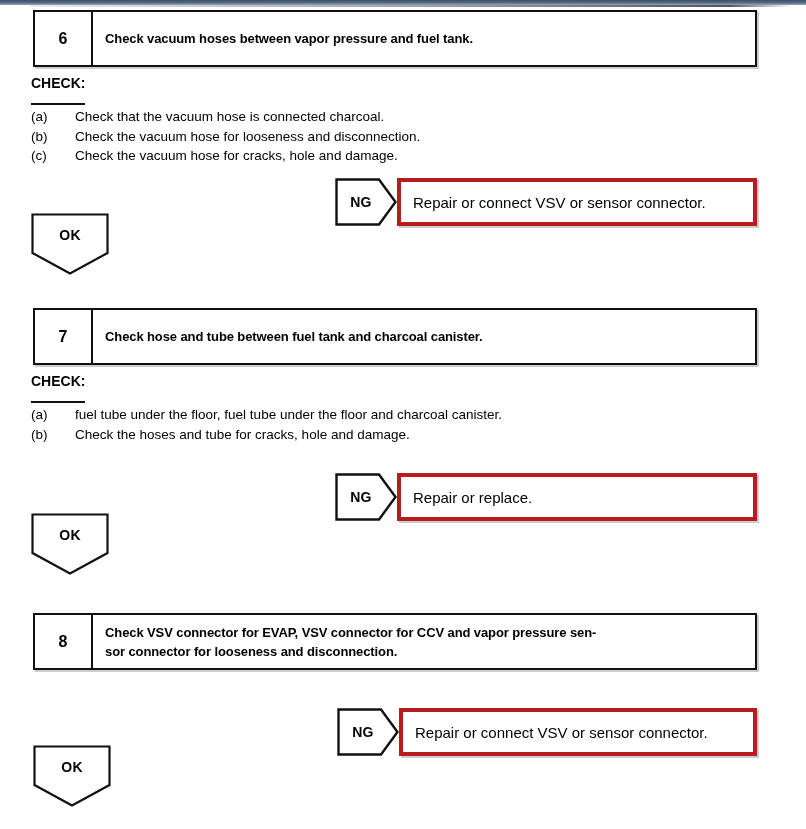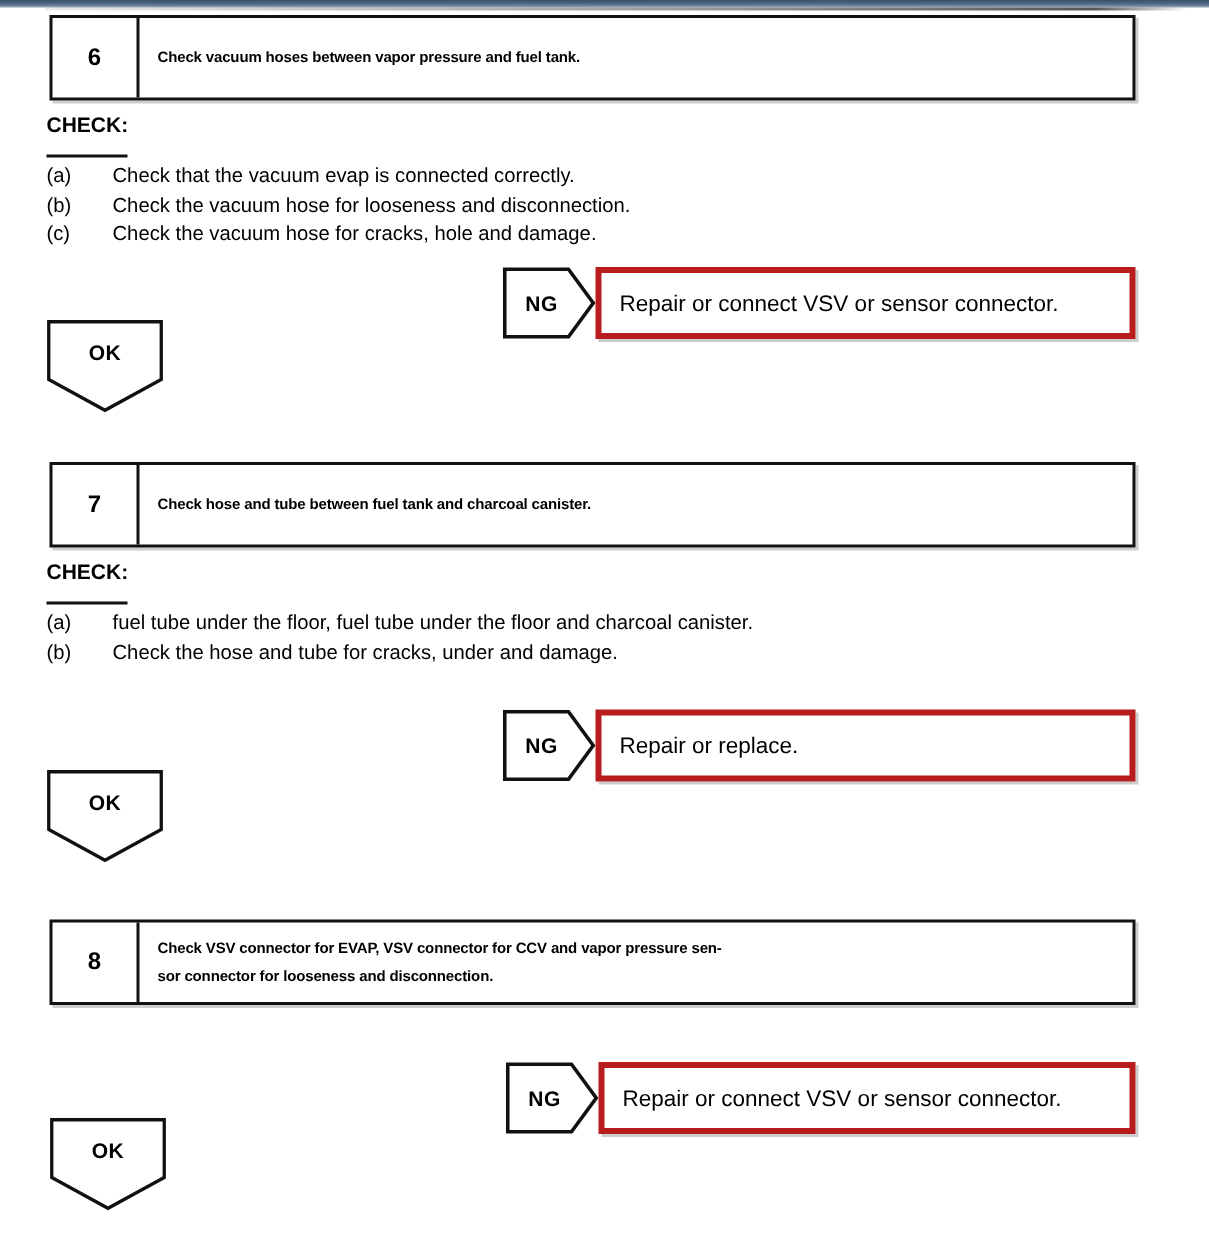--- a/index.html
+++ b/index.html
@@ -56,21 +56,21 @@
     justify-content: center;
     font-weight: bold;
     font-size: 16px;
   }
   .step-title {
     flex: 1 1 auto;
     display: flex;
     align-items: center;
     padding: 0 12px;
     font-weight: bold;
-    font-size: 10px;
+    font-size: 13px;
     line-height: 19px;
     letter-spacing: -0.1px;
   }
   .step-title.two-line {
     align-items: center;
   }
 
   
   .check-block {
     position: absolute;
@@ -183,21 +183,21 @@
 
   <div class="step-box" style="left:33px; top:10px; width:724px; height:57px;">
     <div class="step-num">6</div>
     <div class="step-title">Check vacuum hoses between vapor pressure and fuel tank.</div>
   </div>
 
   <div class="check-block" style="left:31px; top:74px; width:520px;">
     <div class="check-label">CHECK:</div>
     <div class="check-row">
       <div class="check-key">(a)</div>
-      <div class="check-text">Check that the vacuum evap is connected correctly.</div>
+      <div class="check-text">Check that the vacuum hose is connected charcoal.</div>
     </div>
     <div class="check-row">
       <div class="check-key">(b)</div>
       <div class="check-text">Check the vacuum hose for looseness and disconnection.</div>
     </div>
     <div class="check-row">
       <div class="check-key">(c)</div>
       <div class="check-text">Check the vacuum hose for cracks, hole and damage.</div>
     </div>
   </div>
@@ -227,21 +227,21 @@
   <div class="check-block" style="left:31px; top:372px; width:650px;">
     <div class="check-label">CHECK:</div>
     <div class="check-row">
       <div class="check-key">(a)</div>
       <div class="check-text">
         <span class="cont">fuel tube under the floor, fuel tube under the floor and charcoal canister.</span>
       </div>
     </div>
     <div class="check-row">
       <div class="check-key">(b)</div>
-      <div class="check-text">Check the hose and tube for cracks, under and damage.</div>
+      <div class="check-text">Check the hoses and tube for cracks, hole and damage.</div>
     </div>
   </div>
 
   <div class="ng-group" style="left:335px; top:453px; width:422px; height:48px;">
     <div class="ng-tag">
       <svg viewBox="0 0 62 48" preserveAspectRatio="none" aria-hidden="true">
         <polygon points="1.5,1.5 44,1.5 60.5,24 44,46.5 1.5,46.5" fill="#ffffff" stroke="#111111" stroke-width="2.4"></polygon>
       </svg>
       <div class="ng-text">NG</div>
     </div>

